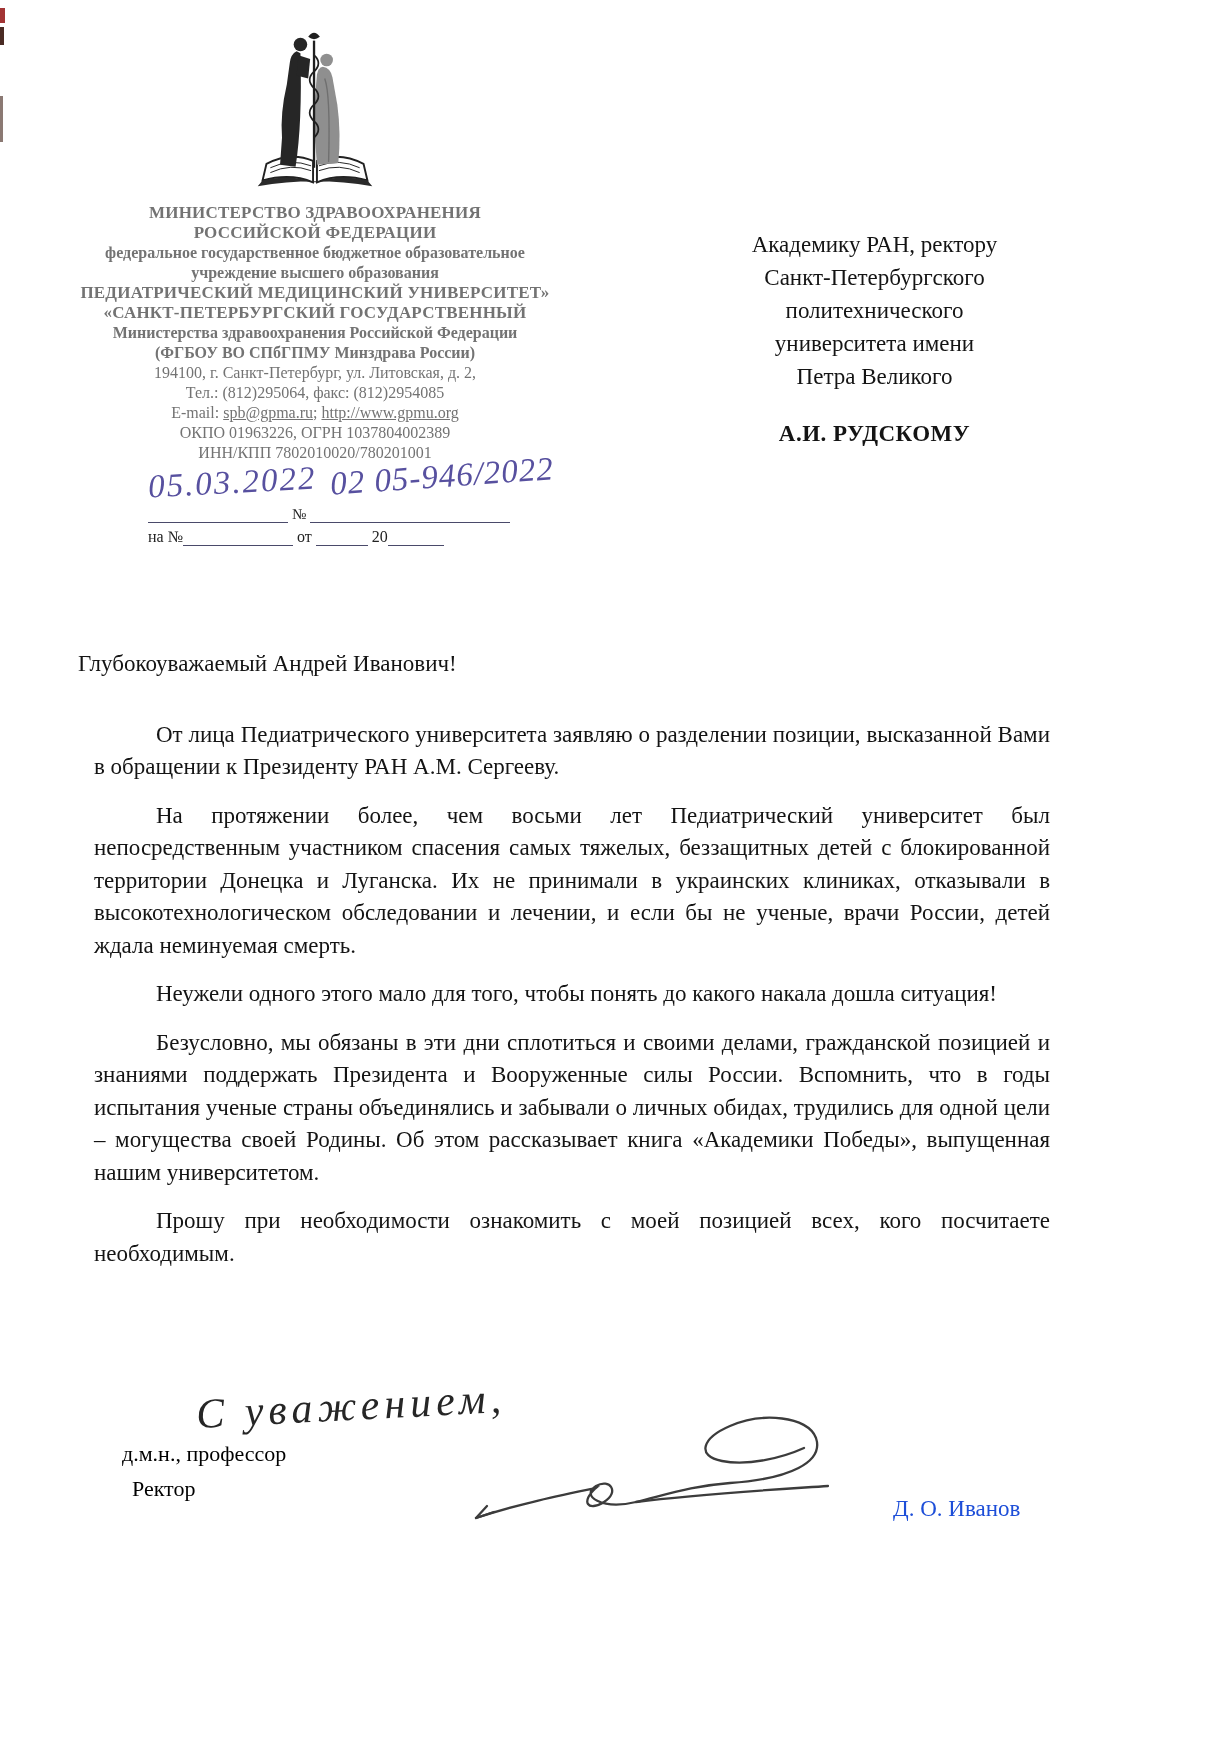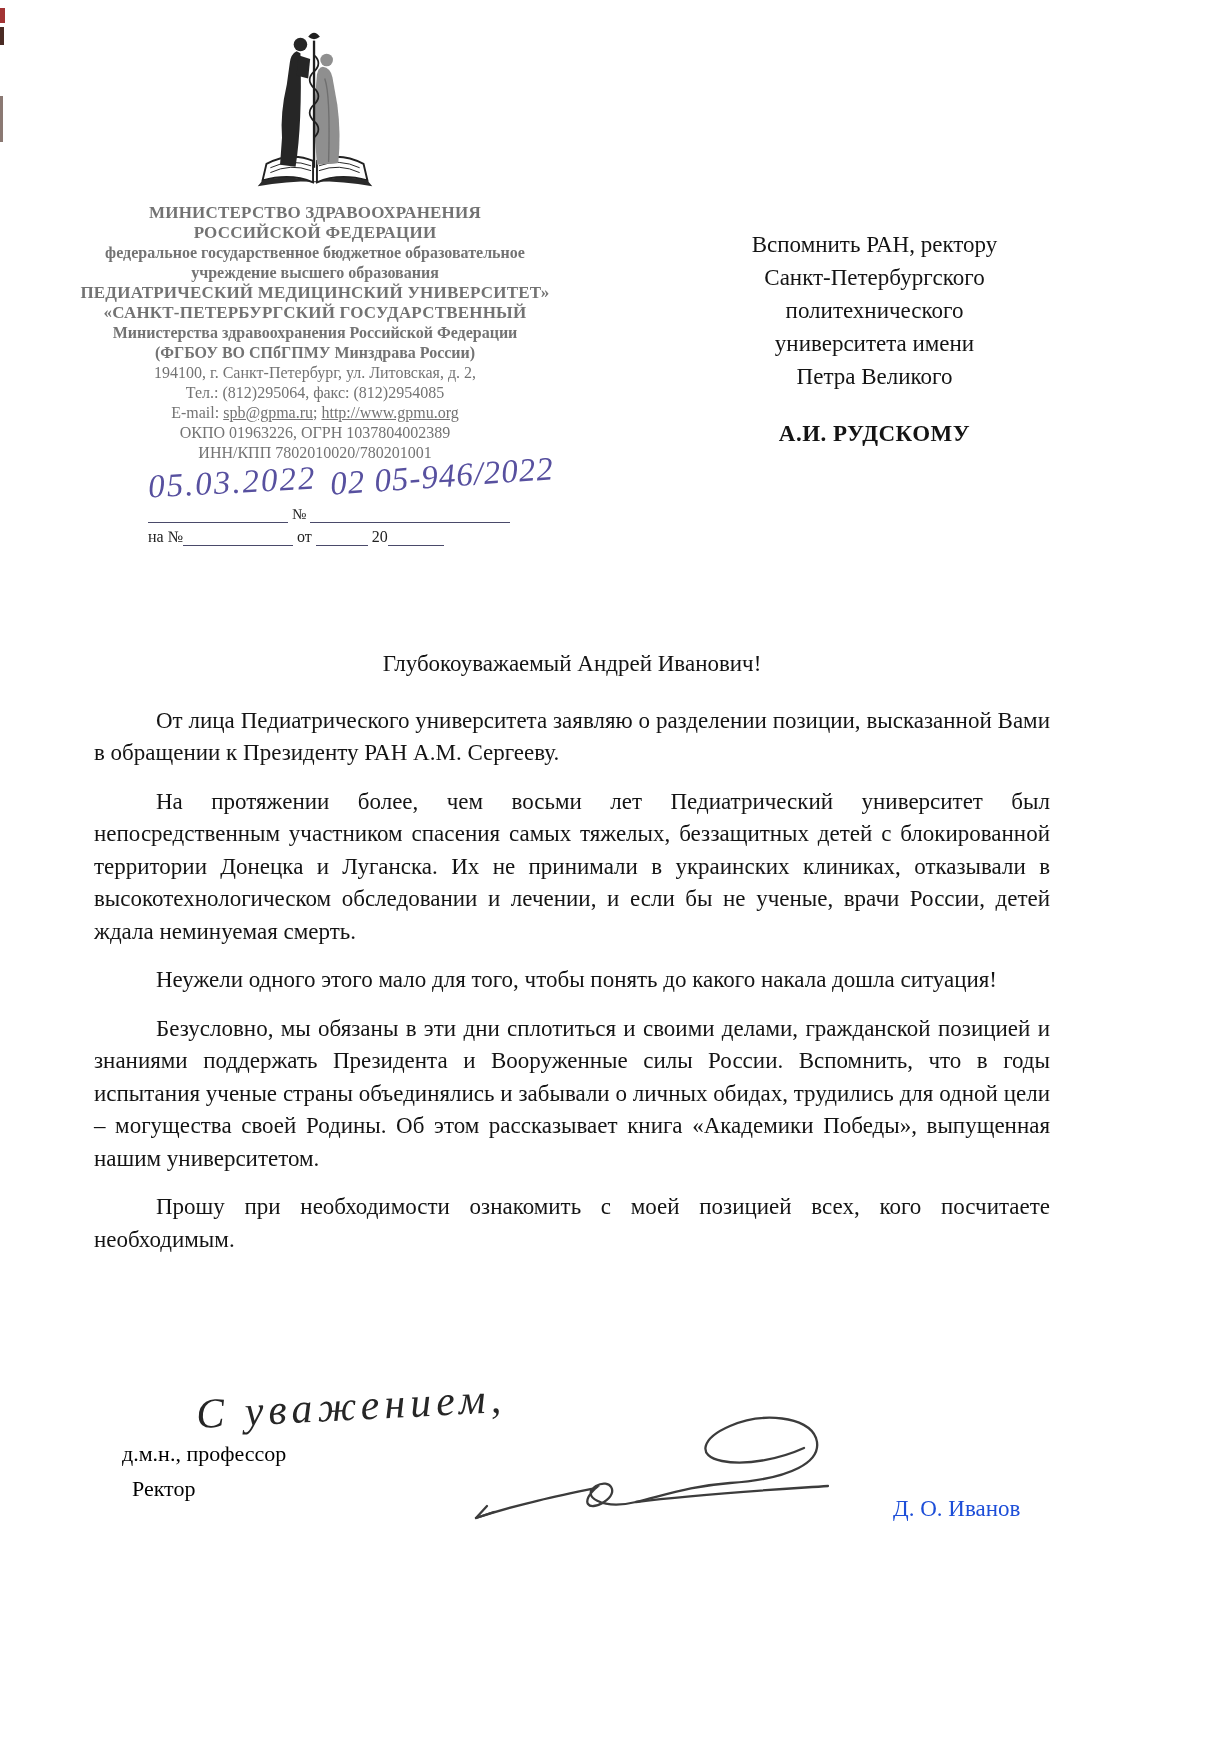--- a/index.html
+++ b/index.html
@@ -59,21 +59,21 @@
   }
   .recipient-name{
     margin-top:24px;font-weight:bold;font-size:23px;letter-spacing:.5px;
   }
 
   
   .letter-body{
     position:absolute;left:78px;top:648px;width:988px;
     font-size:23px;line-height:32.5px;color:#141414;
   }
-  .salutation{text-align:center;margin:0 0 24px 0;}
+  .salutation{margin:0 0 38px 0;}
   .letter-body p{
     margin:16px;text-align:justify;text-indent:62px;
   }
 
   
   .closing-hw{
     position:absolute;left:196px;top:1382px;
     font-size:42px;font-style:italic;letter-spacing:5px;
     color:#262626;transform:rotate(-3deg);white-space:nowrap;
   }
@@ -139,21 +139,21 @@
   </div>
 
   <div class="refblock">
     <span class="hw hw-date">05.03.2022</span>
     <span class="hw hw-num">02 05-946/2022</span>
     <div class="form-line1"><span class="uline u1"></span><span class="nsign">№</span><span class="uline u2"></span></div>
     <div class="form-line2"><span>на №</span><span class="uline u3"></span> <span>от</span> <span class="uline u4"></span> <span>20</span><span class="uline u5"></span></div>
   </div>
 
   <div class="recipient">
-    <div>Вспомнить РАН, ректору</div>
+    <div>Академику РАН, ректору</div>
     <div>Санкт-Петербургского</div>
     <div>политехнического</div>
     <div>университета имени</div>
     <div>Петра Великого</div>
     <div class="recipient-name">А.И. РУДСКОМУ</div>
   </div>
 
   <div class="letter-body">
     <div class="salutation">Глубокоуважаемый Андрей Иванович!</div>
     <p>От лица Педиатрического университета заявляю о разделении позиции, высказанной Вами в обращении к Президенту РАН А.М. Сергееву.</p>

